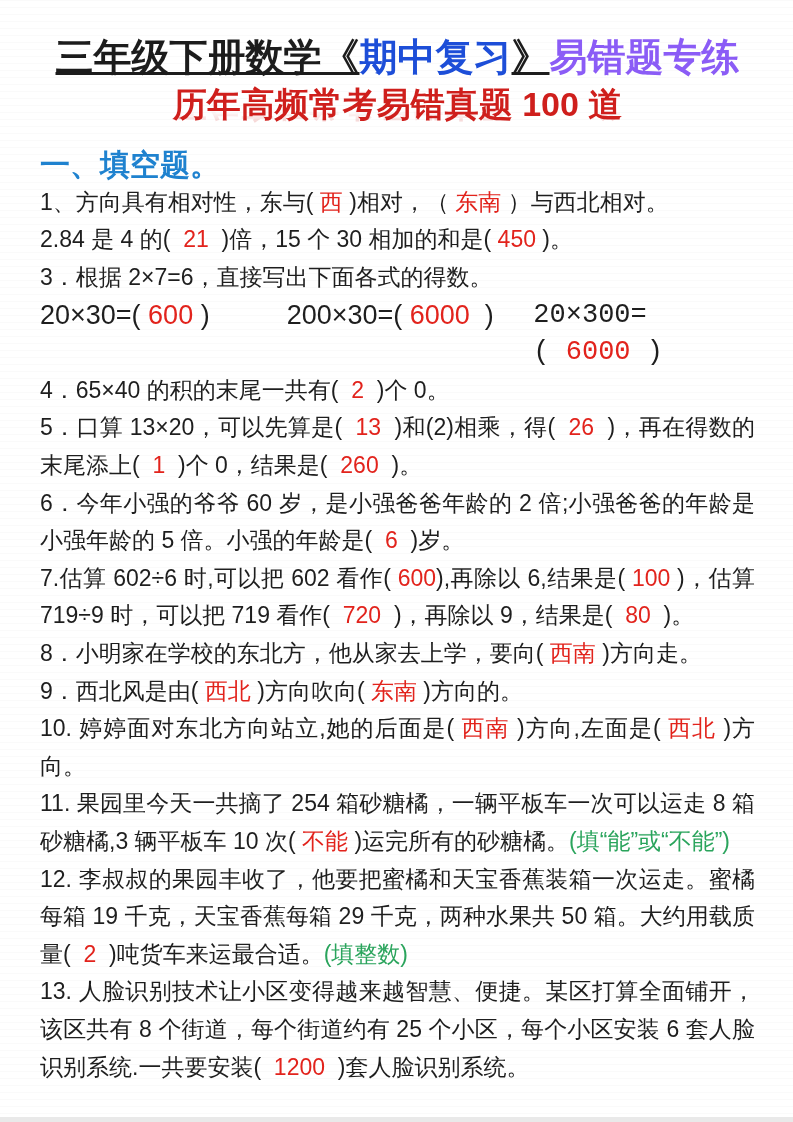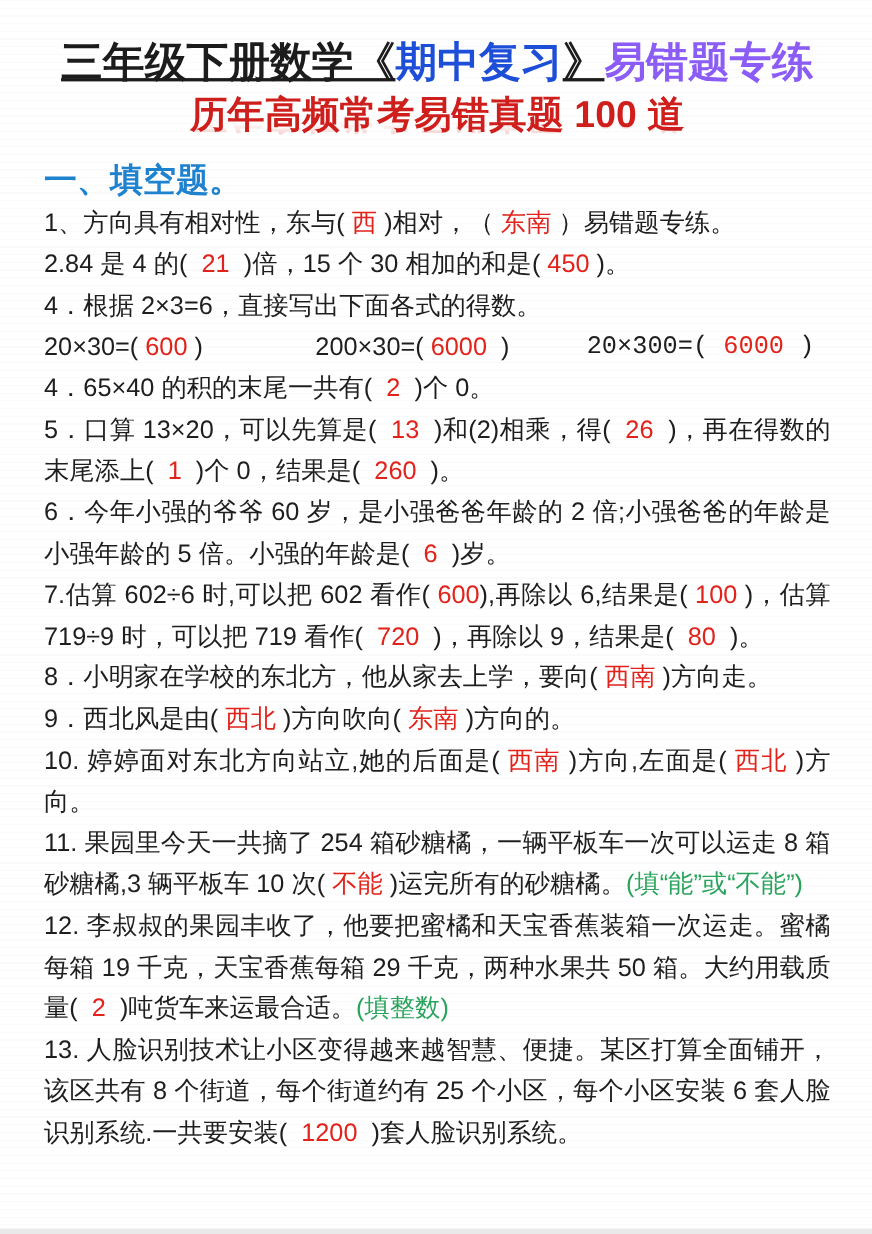--- a/index.html
+++ b/index.html
@@ -76,21 +76,21 @@
     line-height: 37.6px;
     text-align: justify;
     text-justify: inter-character;
     word-break: break-all;
   }
   .seg-k { color: #1e1e1e; }
   .seg-r { color: #e2231c; }
   .seg-g { color: #2aa45c; }
   .eq-row {
     display: flex;
-    font-size: 23px;
+    font-size: 27px;
     line-height: 37.6px;
     justify-content: center;
   }
   .eq-cell { width: 34.5%; text-align: left; }
   .eq-cell:last-child { width: 31%; font-family: Liberation Mono, monospace; }
   
   .bottom-edge {
     position: absolute;
     left: 0;
     bottom: 0;
@@ -109,23 +109,23 @@
   </div>
 
   <div class="subtitle-wrap">
     <div class="subtitle">历年高频常考易错真题 100 道</div>
     <div class="subtitle-reflection">历年高频常考易错真题 100 道</div>
   </div>
 
   <div class="section-title">一、填空题。</div>
 
   <div class="questions">
-      <p class="q"><span class="seg-k">1、方向具有相对性，东与(</span><span class="seg-r">&nbsp;西&nbsp;</span><span class="seg-k">)相对，（</span><span class="seg-r">&nbsp;东南&nbsp;</span><span class="seg-k">）易错题专练。</span></p>
+      <p class="q"><span class="seg-k">1、方向具有相对性，东与(</span><span class="seg-r">&nbsp;西&nbsp;</span><span class="seg-k">)相对，（</span><span class="seg-r">&nbsp;东南&nbsp;</span><span class="seg-k">）与西北相对。</span></p>
       <p class="q"><span class="seg-k">2.84 是 4 的(</span><span class="seg-r">&nbsp;&nbsp;21&nbsp;&nbsp;</span><span class="seg-k">)倍，15 个 30 相加的和是(</span><span class="seg-r">&nbsp;450&nbsp;</span><span class="seg-k">)。</span></p>
-      <p class="q"><span class="seg-k">4．根据 2×3=6，直接写出下面各式的得数。</span></p>
+      <p class="q"><span class="seg-k">3．根据 2×7=6，直接写出下面各式的得数。</span></p>
       <div class="eq-row">
         <div class="eq-cell"><span class="seg-k">20×30=(</span><span class="seg-r">&nbsp;600&nbsp;</span><span class="seg-k">)</span></div>
         <div class="eq-cell"><span class="seg-k">200×30=(</span><span class="seg-r">&nbsp;6000&nbsp;&nbsp;</span><span class="seg-k">)</span></div>
         <div class="eq-cell"><span class="seg-k">20×300=(</span><span class="seg-r">&nbsp;6000&nbsp;</span><span class="seg-k">)</span></div>
       </div>
       <p class="q"><span class="seg-k">4．65×40 的积的末尾一共有(</span><span class="seg-r">&nbsp;&nbsp;2&nbsp;&nbsp;</span><span class="seg-k">)个 0。</span></p>
       <p class="q"><span class="seg-k">5．口算 13×20，可以先算是(</span><span class="seg-r">&nbsp;&nbsp;13&nbsp;&nbsp;</span><span class="seg-k">)和(2)相乘，得(</span><span class="seg-r">&nbsp;&nbsp;26&nbsp;&nbsp;</span><span class="seg-k">)，再在得数的末尾添上(</span><span class="seg-r">&nbsp;&nbsp;1&nbsp;&nbsp;</span><span class="seg-k">)个 0，结果是(</span><span class="seg-r">&nbsp;&nbsp;260&nbsp;&nbsp;</span><span class="seg-k">)。</span></p>
       <p class="q"><span class="seg-k">6．今年小强的爷爷 60 岁，是小强爸爸年龄的 2 倍;小强爸爸的年龄是小强年龄的 5 倍。小强的年龄是(</span><span class="seg-r">&nbsp;&nbsp;6&nbsp;&nbsp;</span><span class="seg-k">)岁。</span></p>
       <p class="q"><span class="seg-k">7.估算 602÷6 时,可以把 602 看作(</span><span class="seg-r">&nbsp;600</span><span class="seg-k">),再除以 6,结果是(</span><span class="seg-r">&nbsp;100&nbsp;</span><span class="seg-k">)，估算 719÷9 时，可以把 719 看作(</span><span class="seg-r">&nbsp;&nbsp;720&nbsp;&nbsp;</span><span class="seg-k">)，再除以 9，结果是(</span><span class="seg-r">&nbsp;&nbsp;80&nbsp;&nbsp;</span><span class="seg-k">)。</span></p>
       <p class="q"><span class="seg-k">8．小明家在学校的东北方，他从家去上学，要向(</span><span class="seg-r">&nbsp;西南&nbsp;</span><span class="seg-k">)方向走。</span></p>

